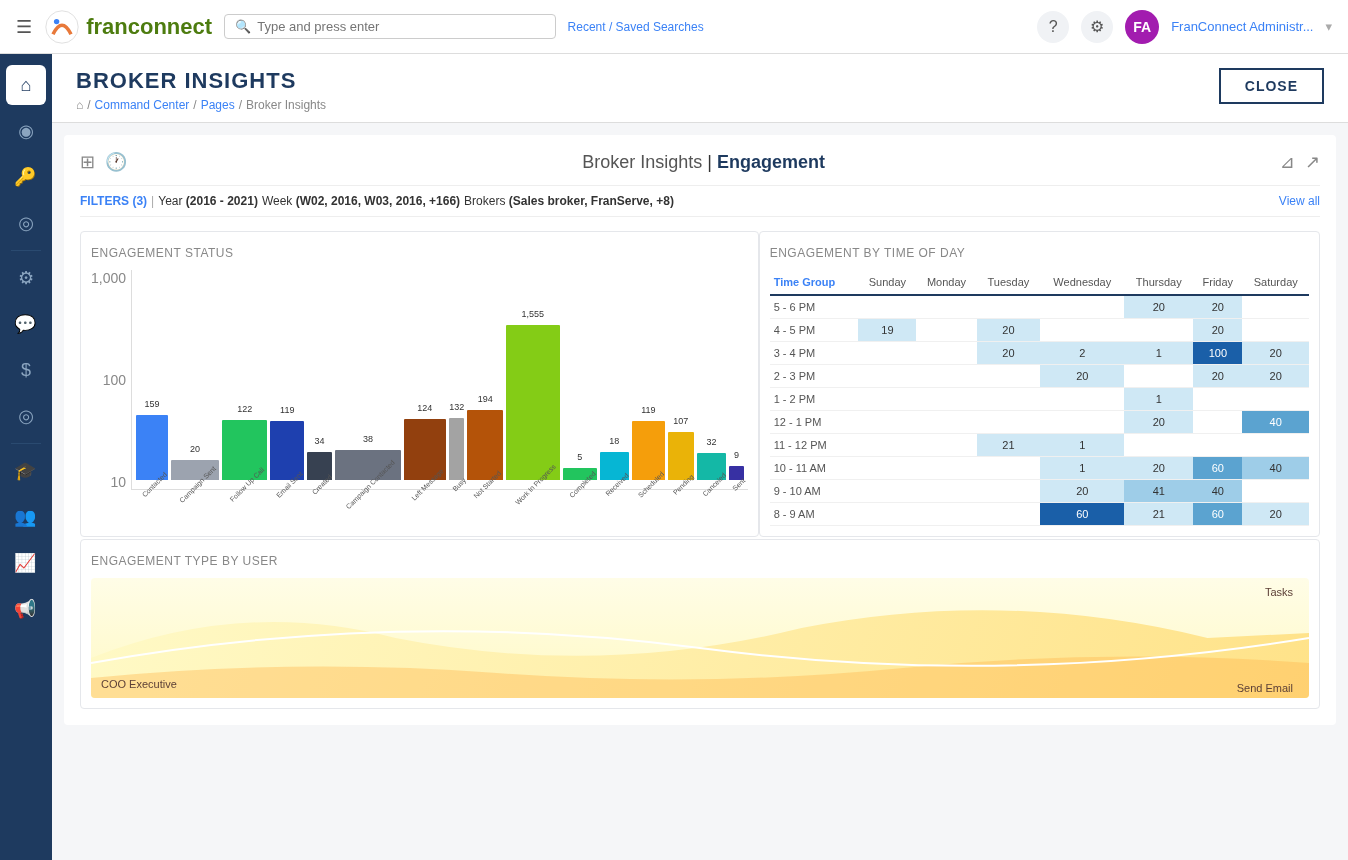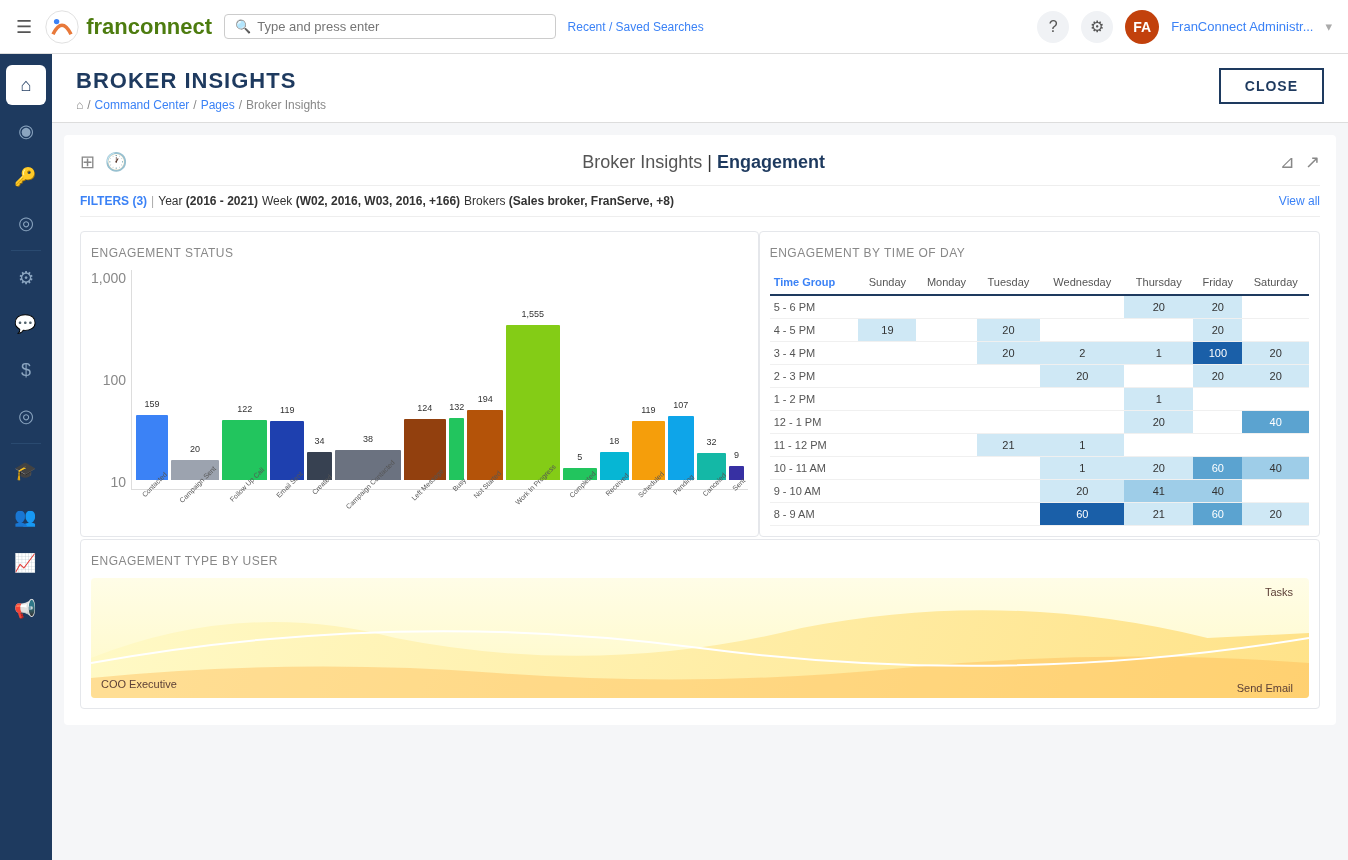--- a/index.html
+++ b/index.html
@@ -13,21 +13,21 @@
     .hamburger { font-size: 18px; color: #555; cursor: pointer; }
     .logo-wrap { display: flex; align-items: center; gap: 6px; }
     .logo-icon { width: 36px; height: 36px; }
     .search-bar {
       display: flex; align-items: center; border: 1px solid #ccc; border-radius: 4px;
       padding: 4px 10px; flex: 1; max-width: 400px; background: #fff;
     }
     .search-bar input { border: none; outline: none; font-size: 13px; width: 100%; color: #888; }
     .nav-spacer { flex: 1; }
     .nav-icon { width: 32px; height: 32px; border-radius: 50%; background: #f0f2f5; display: flex; align-items: center; justify-content: center; cursor: pointer; font-size: 16px; color: #555; }
-    .avatar { width: 34px; height: 34px; border-radius: 50%; background: #c2410c; color: #fff; display: flex; align-items: center; justify-content: center; font-weight: bold; font-size: 14px; cursor: pointer; }
+    .avatar { width: 34px; height: 34px; border-radius: 50%; background: #a21caf; color: #fff; display: flex; align-items: center; justify-content: center; font-weight: bold; font-size: 14px; cursor: pointer; }
     .user-name { color: #3b82f6; font-size: 13px; cursor: pointer; }
 
     
     .main-layout { display: flex; flex: 1; overflow: hidden; }
 
     
     .sidebar { width: 52px; background: #1e3a5f; display: flex; flex-direction: column; align-items: center; padding: 8px 0; flex-shrink: 0; }
     .sidebar-item { width: 40px; height: 40px; display: flex; align-items: center; justify-content: center; border-radius: 6px; cursor: pointer; color: #8ba5c0; font-size: 18px; margin: 3px 0; }
     .sidebar-item.active { background: #fff; color: #1e3a5f; }
 
@@ -236,21 +236,21 @@
                     </div>
                     <div class="bar-label">Campaign Contacted</div>
                   </div>
                   <div class="bar-group">
                     <div class="bar" style="height: 61px; background: rgb(146, 64, 14);">
                       <span class="bar-value">124</span>
                     </div>
                     <div class="bar-label">Left Message</div>
                   </div>
                   <div class="bar-group">
-                    <div class="bar" style="height: 62px; background: #22c55e;">
+                    <div class="bar" style="height: 62px; background: #a3a3a3;">
                       <span class="bar-value">132</span>
                     </div>
                     <div class="bar-label">Busy</div>
                   </div>
                   <div class="bar-group">
                     <div class="bar" style="height: 70px; background: rgb(180, 83, 9);">
                       <span class="bar-value">194</span>
                     </div>
                     <div class="bar-label">Not Started</div>
                   </div>
@@ -272,21 +272,21 @@
                     </div>
                     <div class="bar-label">Received</div>
                   </div>
                   <div class="bar-group">
                     <div class="bar" style="height: 59px; background: rgb(245, 158, 11);">
                       <span class="bar-value">119</span>
                     </div>
                     <div class="bar-label">Scheduled</div>
                   </div>
                   <div class="bar-group">
-                    <div class="bar" style="height: 64px; background: #0ea5e9;">
+                    <div class="bar" style="height: 48px; background: #eab308;">
                       <span class="bar-value">107</span>
                     </div>
                     <div class="bar-label">Pending</div>
                   </div>
                   <div class="bar-group">
                     <div class="bar" style="height: 27px; background: rgb(20, 184, 166);">
                       <span class="bar-value">32</span>
                     </div>
                     <div class="bar-label">Canceled</div>
                   </div>

